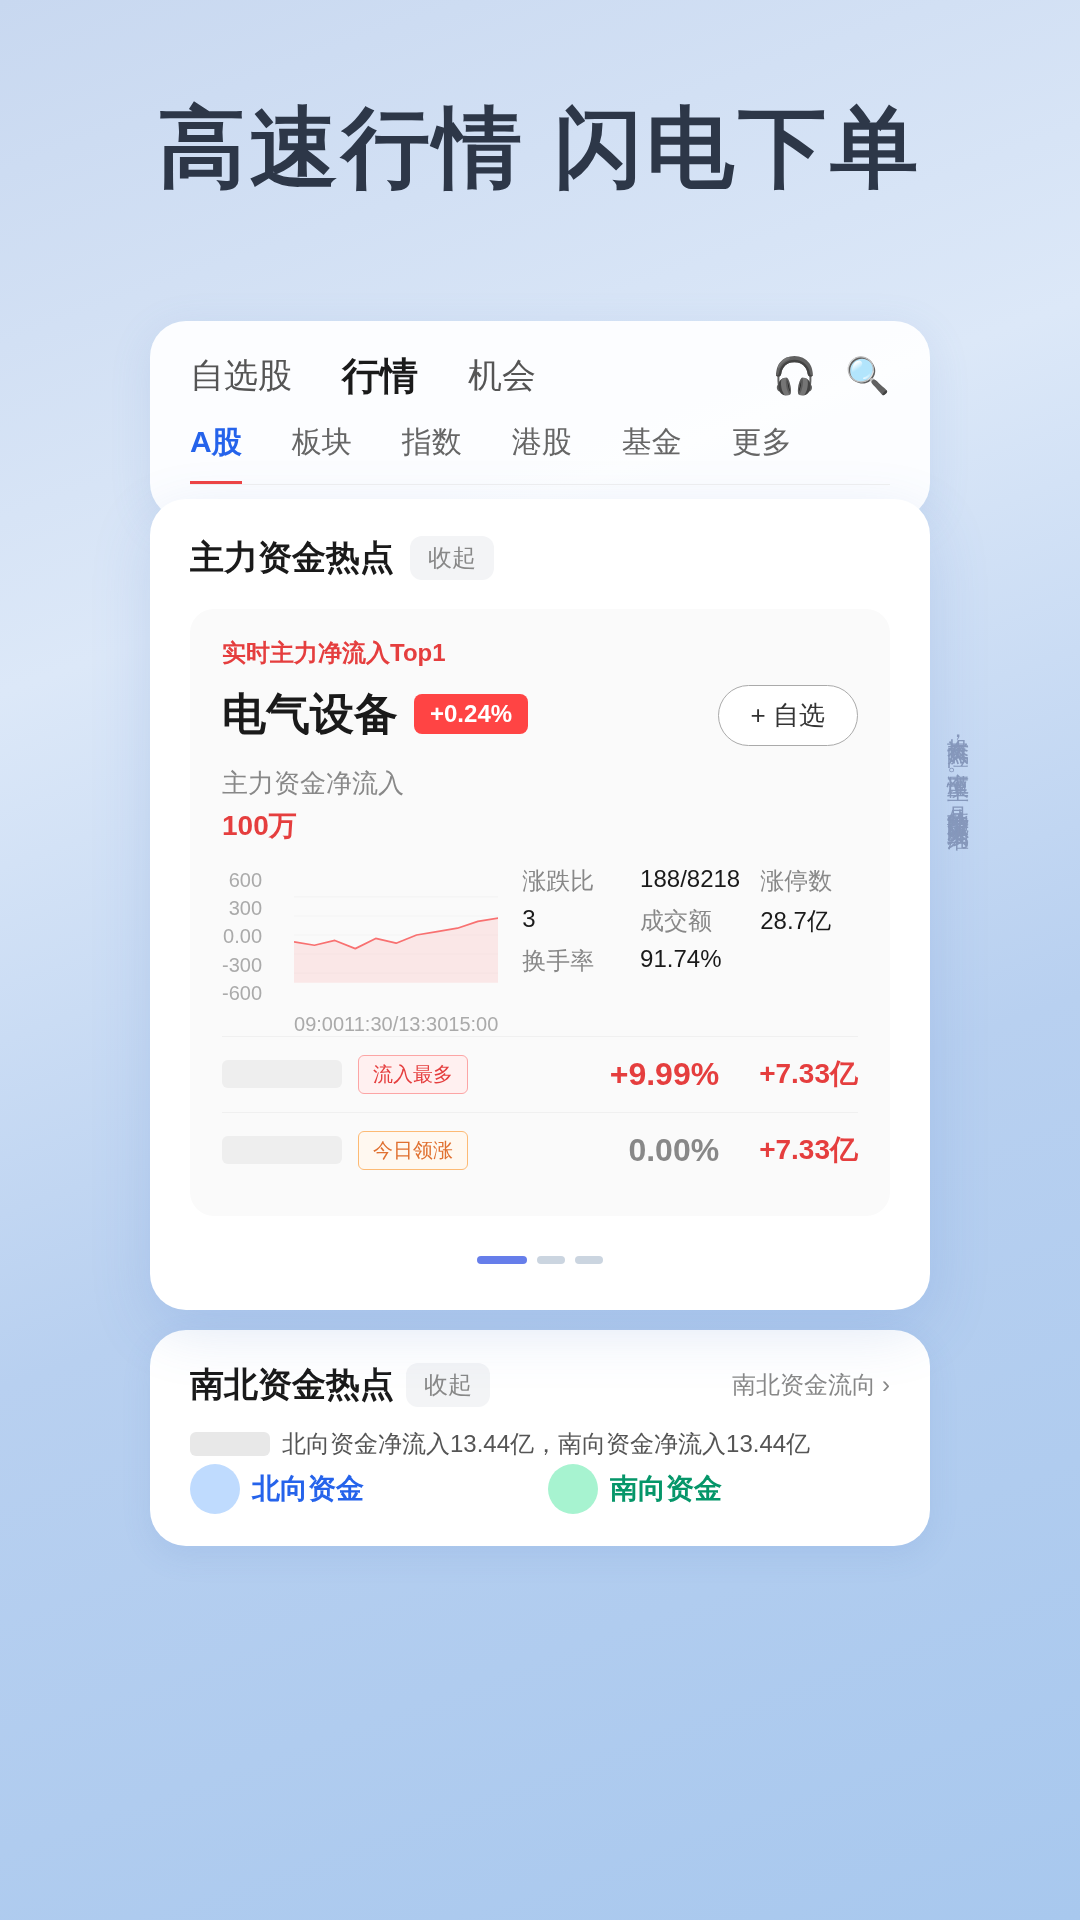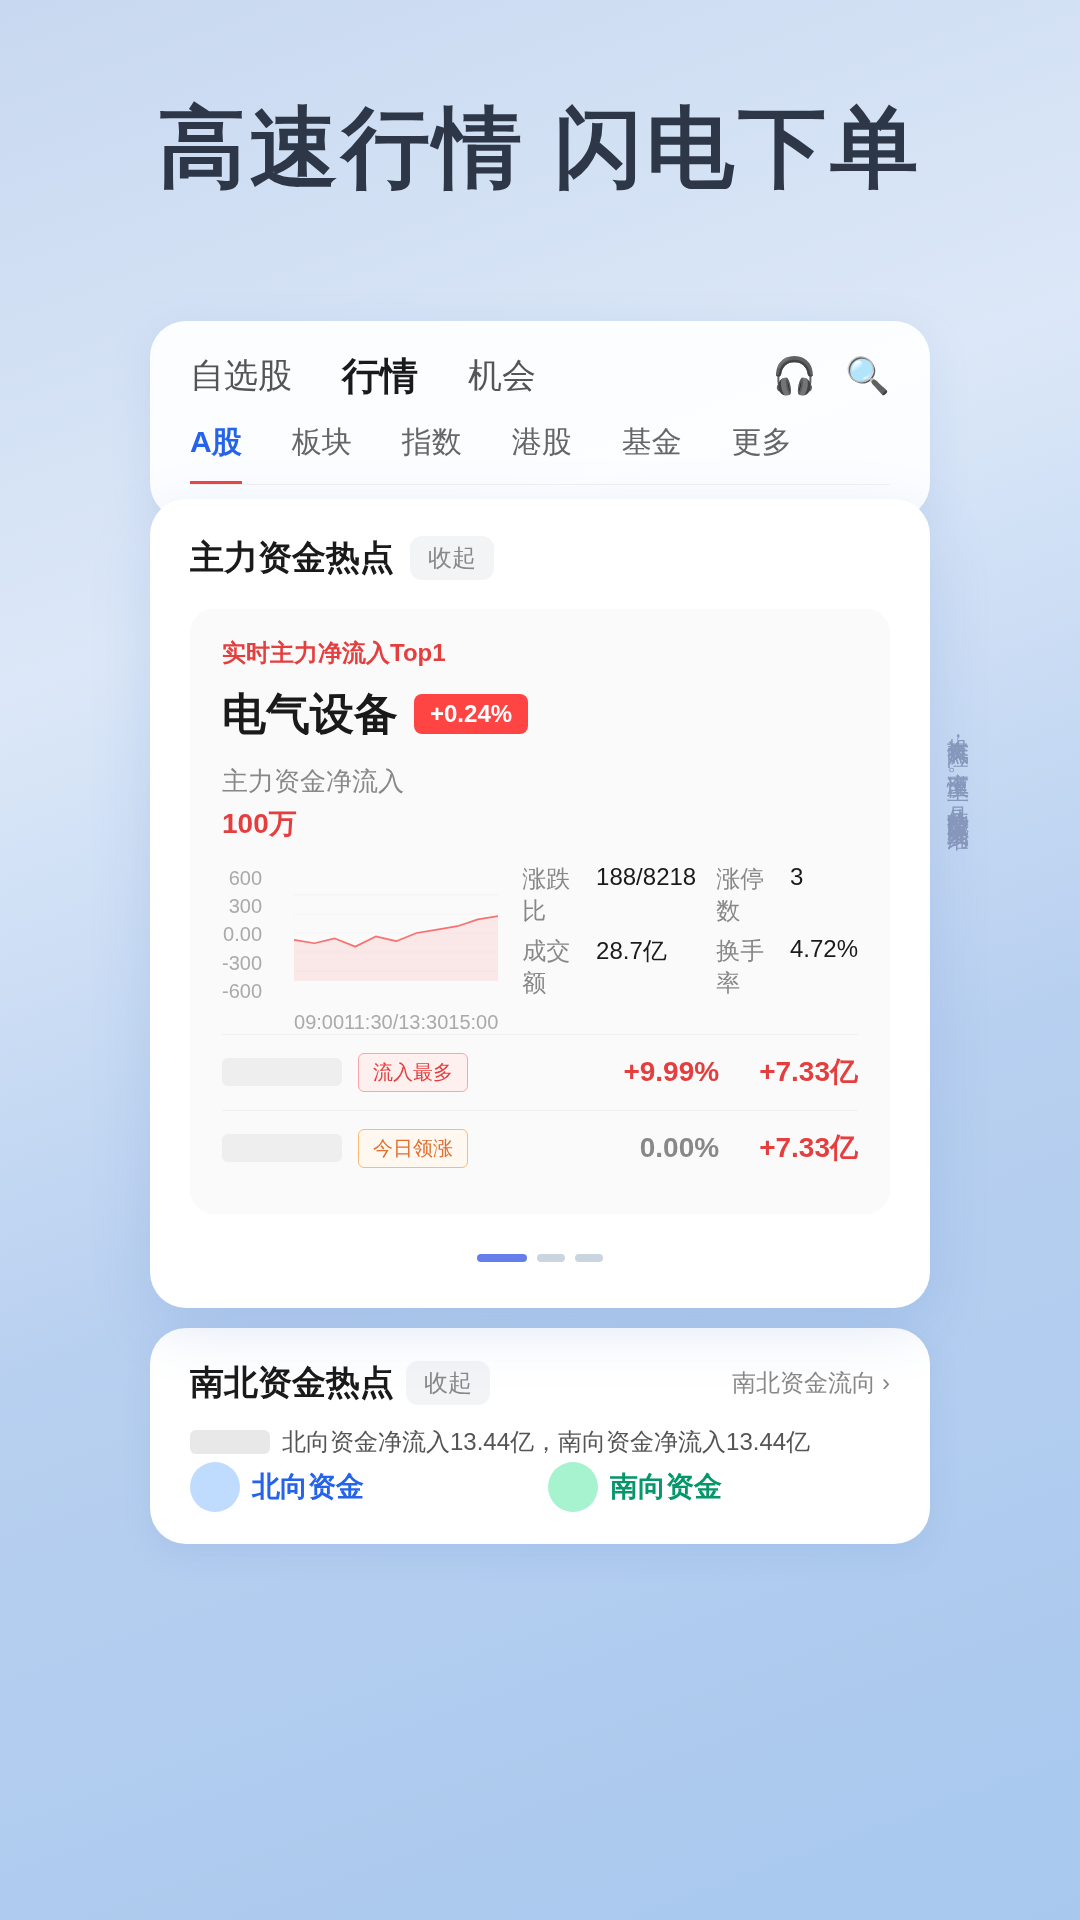--- a/index.html
+++ b/index.html
@@ -246,21 +246,21 @@
       font-size: 20px;
       color: #aaa;
       margin-right: 8px;
       height: 140px;
       text-align: right;
       padding-top: 4px;
     }
 
     .stats-grid {
       display: grid;
-      grid-template-columns: 1fr 1fr 1fr 1fr;
+      grid-template-columns: 1fr 1fr 1fr;
       gap: 8px 20px;
       font-size: 24px;
     }
 
     .stat-label { color: #888; }
     .stat-value { color: #1a1a1a; font-weight: 500; }
 
     
     .stock-list-row {
       display: flex;
@@ -283,21 +283,21 @@
       padding: 5px 14px;
       border-radius: 6px;
       font-weight: 500;
     }
 
     .tag-flow { background: #fff0f0; color: #e53e3e; border: 1px solid #fca5a5; }
     .tag-lead { background: #fff8f0; color: #e07030; border: 1px solid #fdba74; }
 
     .stock-pct {
       margin-left: auto;
-      font-size: 28px;
+      font-size: 32px;
       font-weight: 600;
       color: #e53e3e;
     }
 
     .stock-amt {
       font-size: 28px;
       font-weight: 600;
       color: #e53e3e;
       margin-left: 24px;
     }
@@ -452,20 +452,21 @@
     </div>
 
     <div class="stock-card">
       <div class="stock-label">实时主力净流入Top1</div>
 
       <div class="stock-name-row">
         <div style="display:flex;align-items:center;">
           <span class="stock-name">电气设备</span>
           <span class="stock-badge">+0.24%</span>
         </div>
+        <button class="add-btn">+ 自选</button>
       </div>
 
       <div class="stock-flow-label">主力资金净流入</div>
       <div class="stock-flow-value">100万</div>
 
       <div class="chart-container">
         <div class="chart-y-labels">
           <span>600</span>
           <span>300</span>
           <span>0.00</span>
@@ -492,21 +493,21 @@
           </div>
         </div>
         <div class="stats-grid">
           <span class="stat-label">涨跌比</span>
           <span class="stat-value">188/8218</span>
           <span class="stat-label">涨停数</span>
           <span class="stat-value">3</span>
           <span class="stat-label">成交额</span>
           <span class="stat-value">28.7亿</span>
           <span class="stat-label">换手率</span>
-          <span class="stat-value">4.72%</span>
+          <span class="stat-value">91.74%</span>
         </div>
       </div>
 
       <div class="stock-list-row">
         <div class="stock-name-blurred"></div>
         <span class="tag-badge tag-flow">流入最多</span>
         <span class="stock-pct">+9.99%</span>
         <span class="stock-amt">+7.33亿</span>
       </div>
       <div class="stock-list-row">

